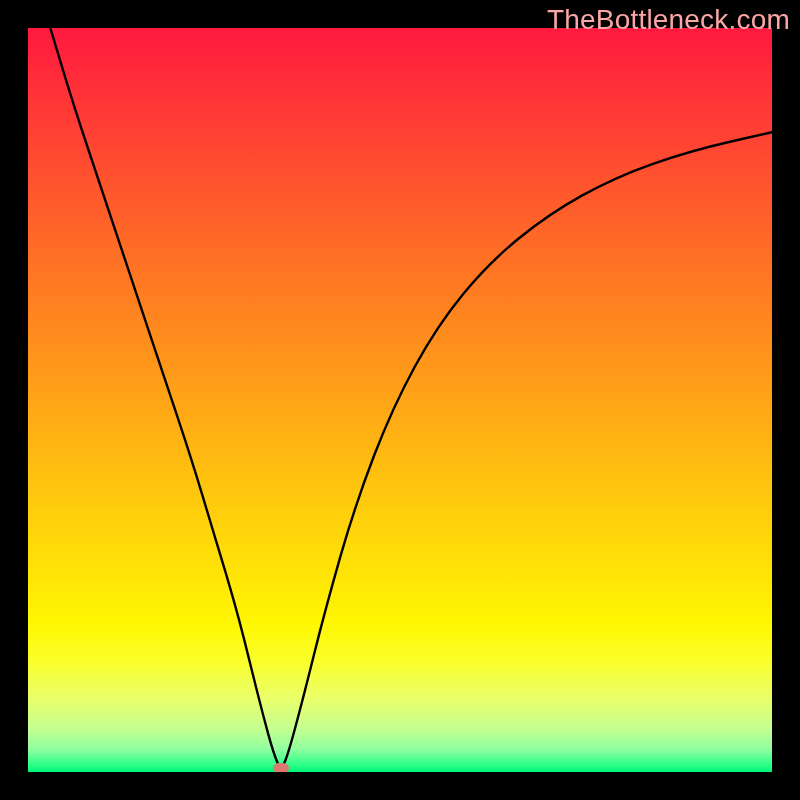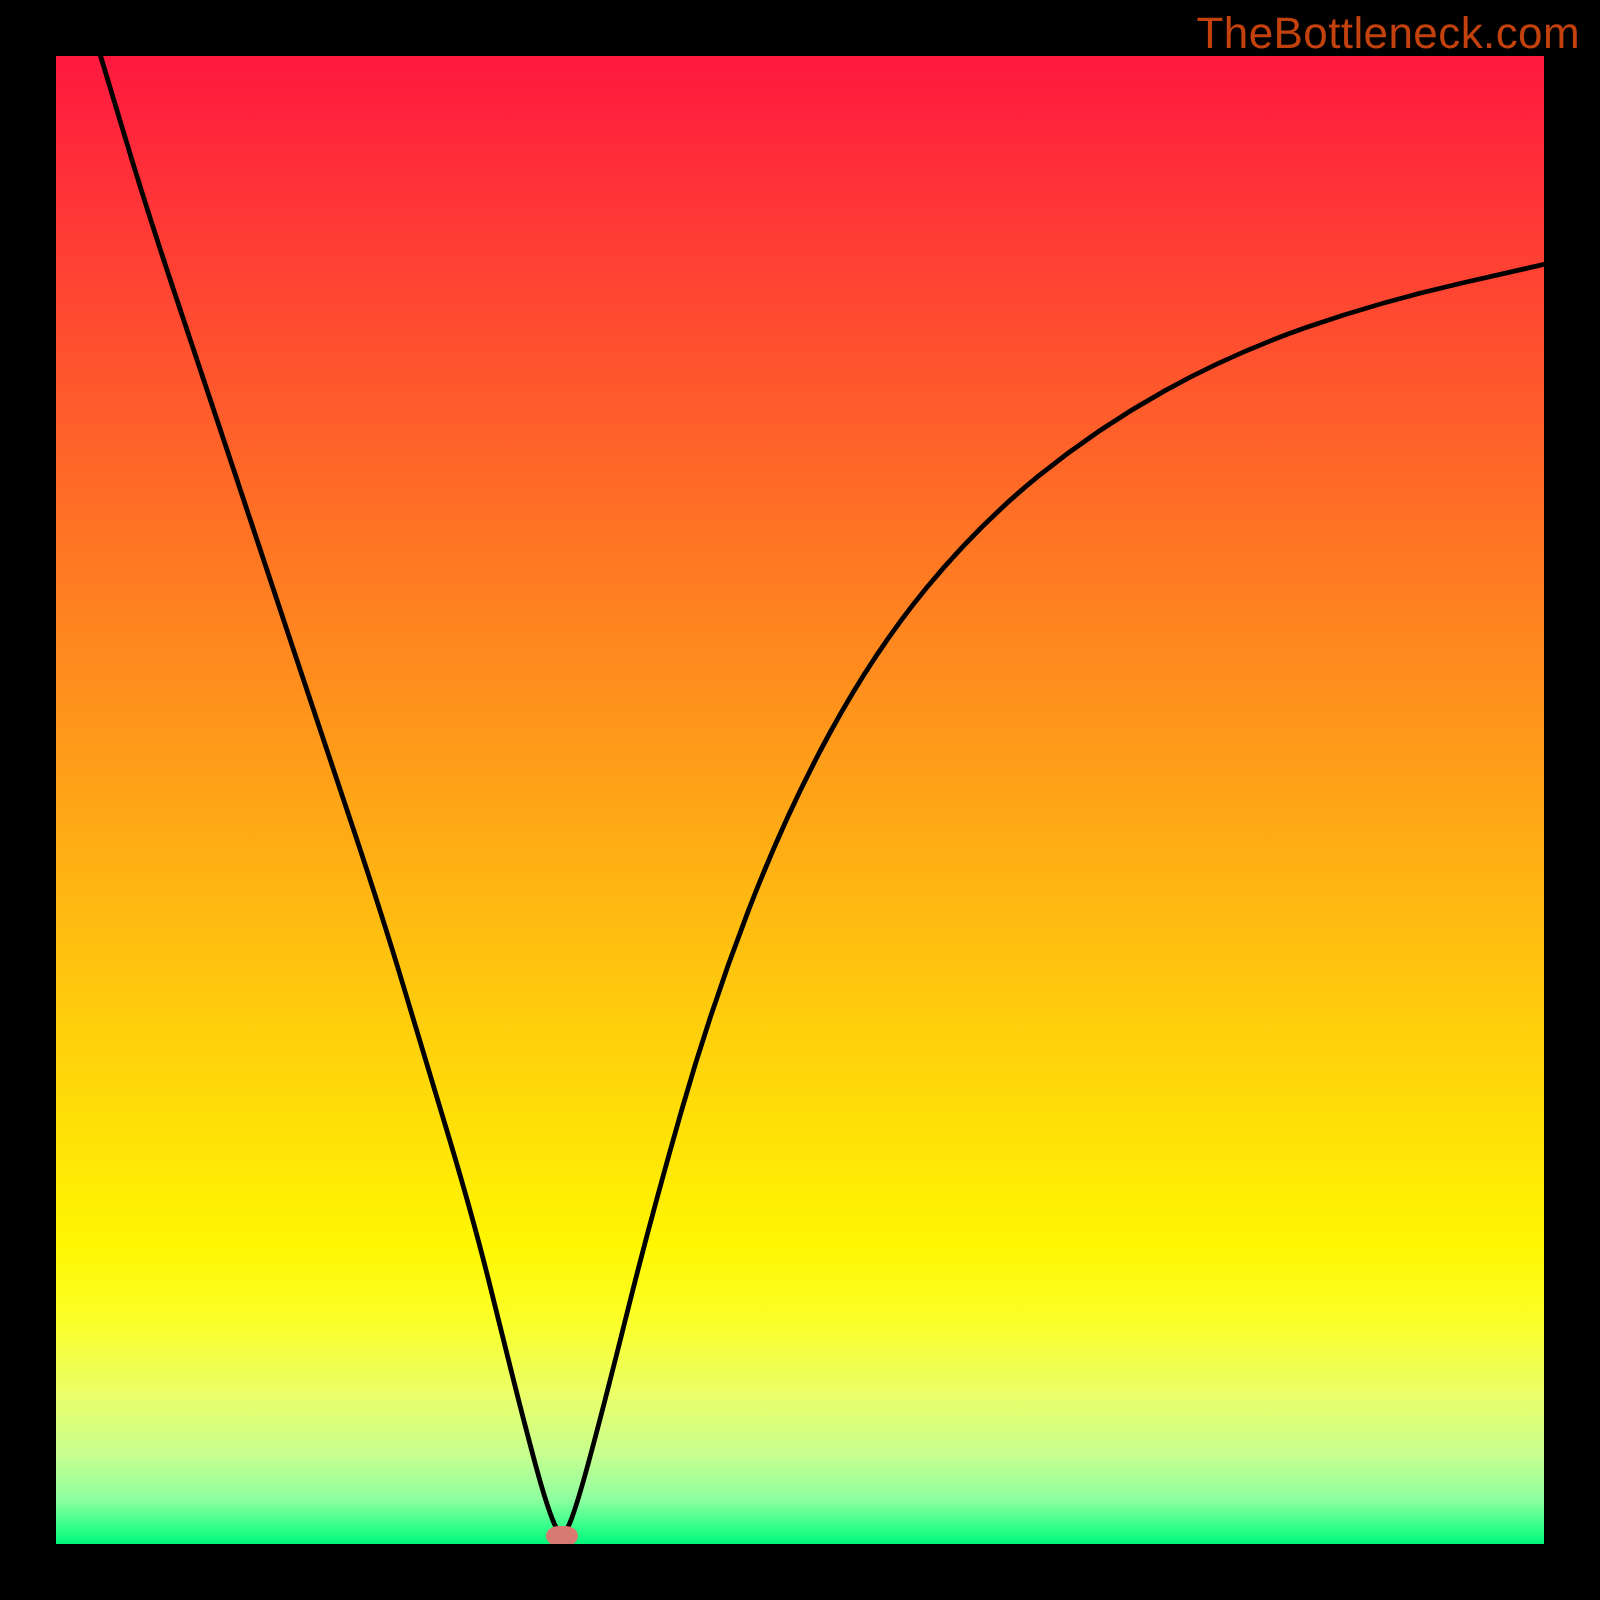--- a/index.html
+++ b/index.html
@@ -16,22 +16,22 @@
     top: 0;
     left: 0;
     width: 800px;
     height: 800px;
     background: #000;
   }
   .watermark {
     position: absolute;
     top: 4px;
     right: 10px;
-    color: #c2410c;
-    font-size: 22px;
+    color: #fca5a5;
+    font-size: 28px;
     font-weight: 400;
     letter-spacing: 0.2px;
     z-index: 10;
   }
   .plot {
     position: absolute;
     top: 28px;
     left: 28px;
     width: 744px;
     height: 744px;

